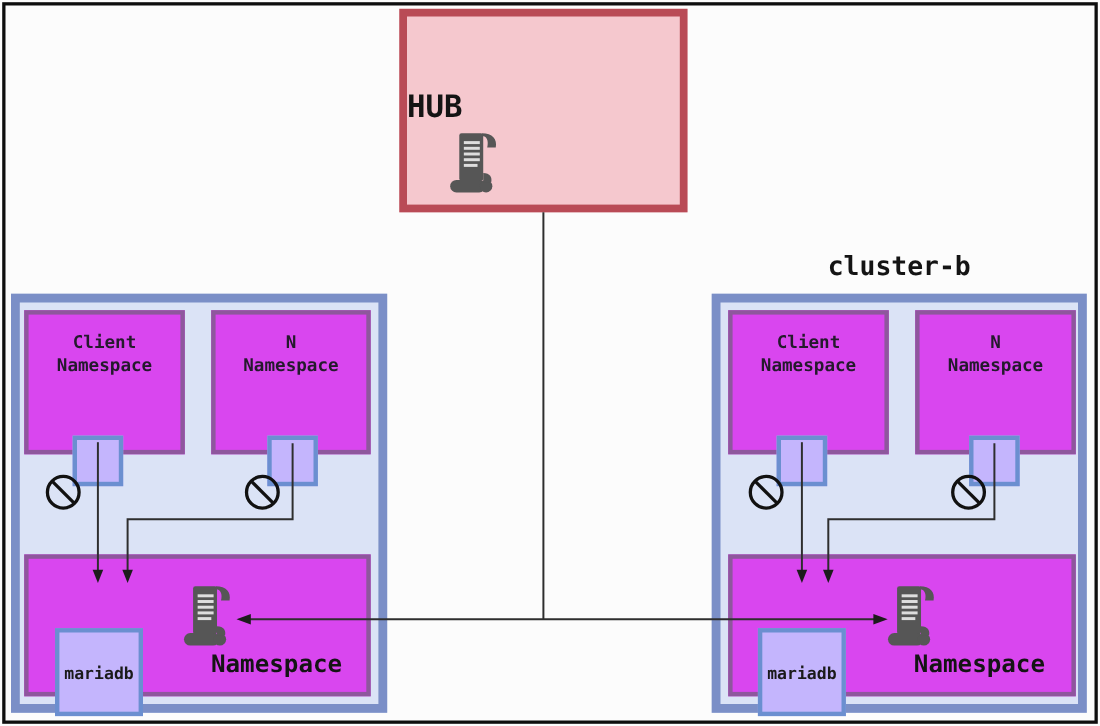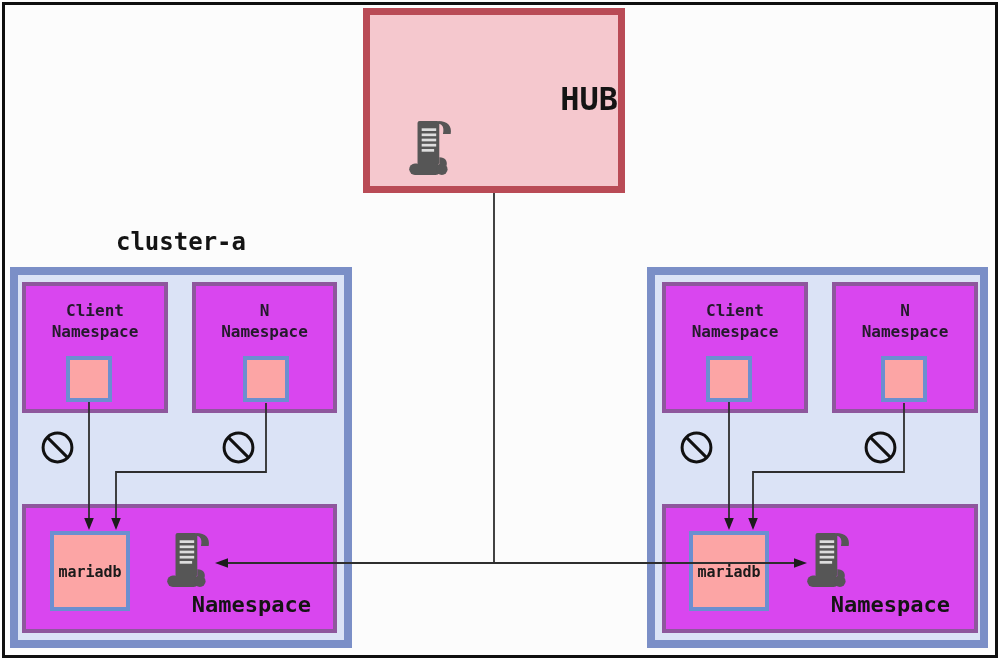--- a/index.html
+++ b/index.html
@@ -16,21 +16,21 @@
     border:3px solid #0e0e0e;
     pointer-events:none;
   }
   .box{position:absolute;box-sizing:border-box;}
   .hub{
     left:363px;top:8px;width:262px;height:185px;
     background:#f5c8ce;border:7px solid #b94b56;
   }
   .hub-label{
     position:absolute;left:0;right:0;top:65px;
-    text-align:right;font-size:32px;font-weight:bold;color:#141414;
+    text-align:left;font-size:28px;font-weight:bold;color:#141414;
   }
   .cluster{
     background:#dbe3f6;border:8px solid #7b8fc7;
   }
   .cluster-a{left:10px;top:267px;width:342px;height:381px;}
   .cluster-b{left:647px;top:267px;width:341px;height:381px;}
   .cluster-title{
     position:absolute;top:226px;height:32px;
     text-align:center;font-size:24px;font-weight:bold;color:#141414;
     line-height:32px;
@@ -40,21 +40,21 @@
   .ns-box{
     background:#d946ef;border:4px solid #8e579d;
   }
   .ns-label{
     position:absolute;left:0;right:0;top:14px;
     text-align:center;font-size:16px;font-weight:bold;color:#241a2c;
     line-height:21px;
   }
   .ns-label span{display:block;}
   .pod{
-    background:#fca5a5;border:4px solid #6b8fd0;
+    background:#c4b5fd;border:4px solid #6b8fd0;margin-top:40px;
   }
   .mariadb-label{
     position:absolute;left:0;right:0;top:50%;
     transform:translateY(-42%);
     text-align:center;font-size:15px;font-weight:bold;color:#1a1a1a;
   }
   .big-ns-label{
     position:absolute;font-size:22px;font-weight:bold;color:#141414;
   }
   .icon-wrap{position:absolute;pointer-events:none;}
@@ -95,21 +95,21 @@
 
   <div class="box hub">
     <div class="hub-label">HUB</div>
     <div class="icon-wrap" style="left:38px;top:105px;width:46px;height:57px;">
       <svg width="46" height="57">
           <use href="#scroll-sym"></use>
         </svg>
     </div>
   </div>
 
-  <div class="cluster-title title-a">cluster-a</div>
+  <div class="cluster-title title-b">cluster-b</div>
 
   <div class="box cluster cluster-a"></div>
 
   <div class="box ns-box" style="left:22px;top:282px;width:146px;height:131px;">
     <div class="ns-label">
       <span>Client</span>
       <span>Namespace</span>
     </div>
   </div>
   <div class="box pod" style="left:66px;top:356px;width:46px;height:46px;"></div>

